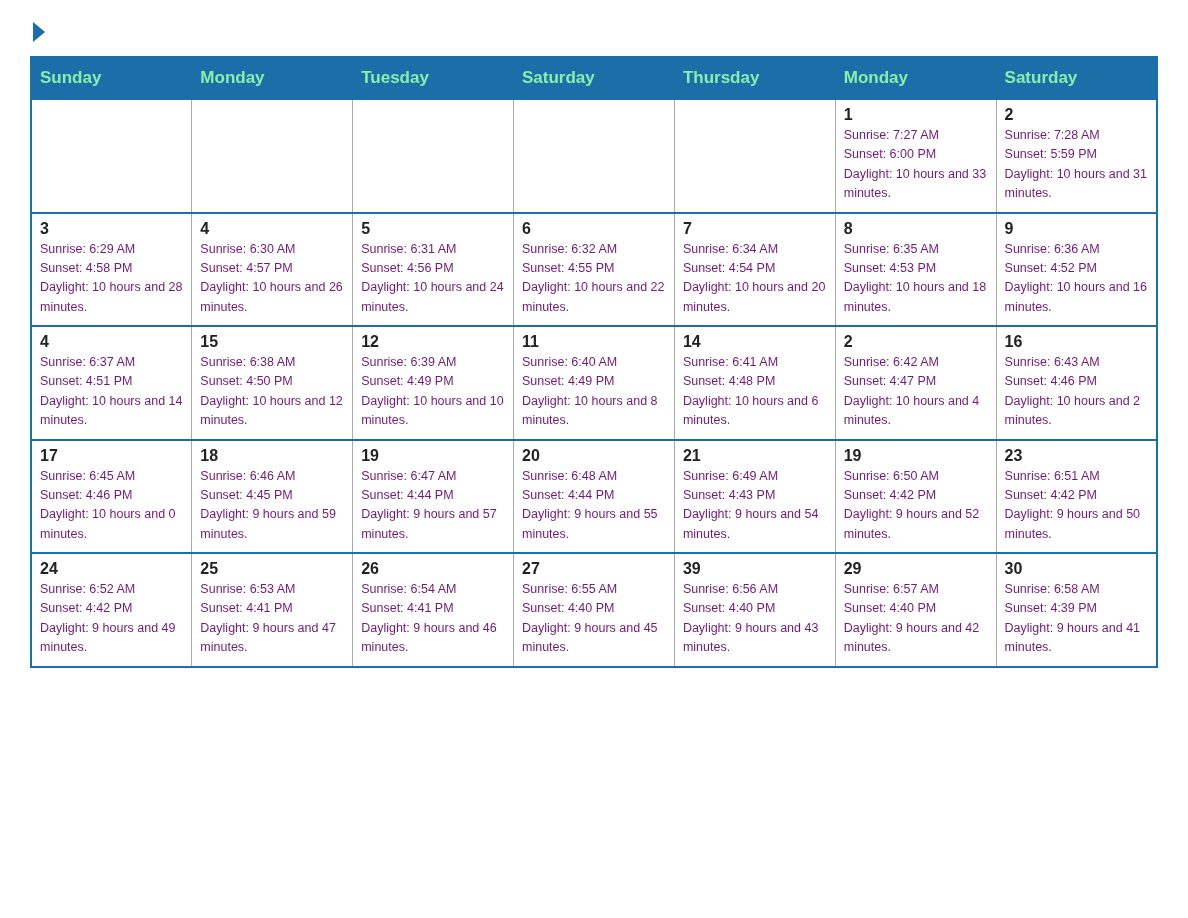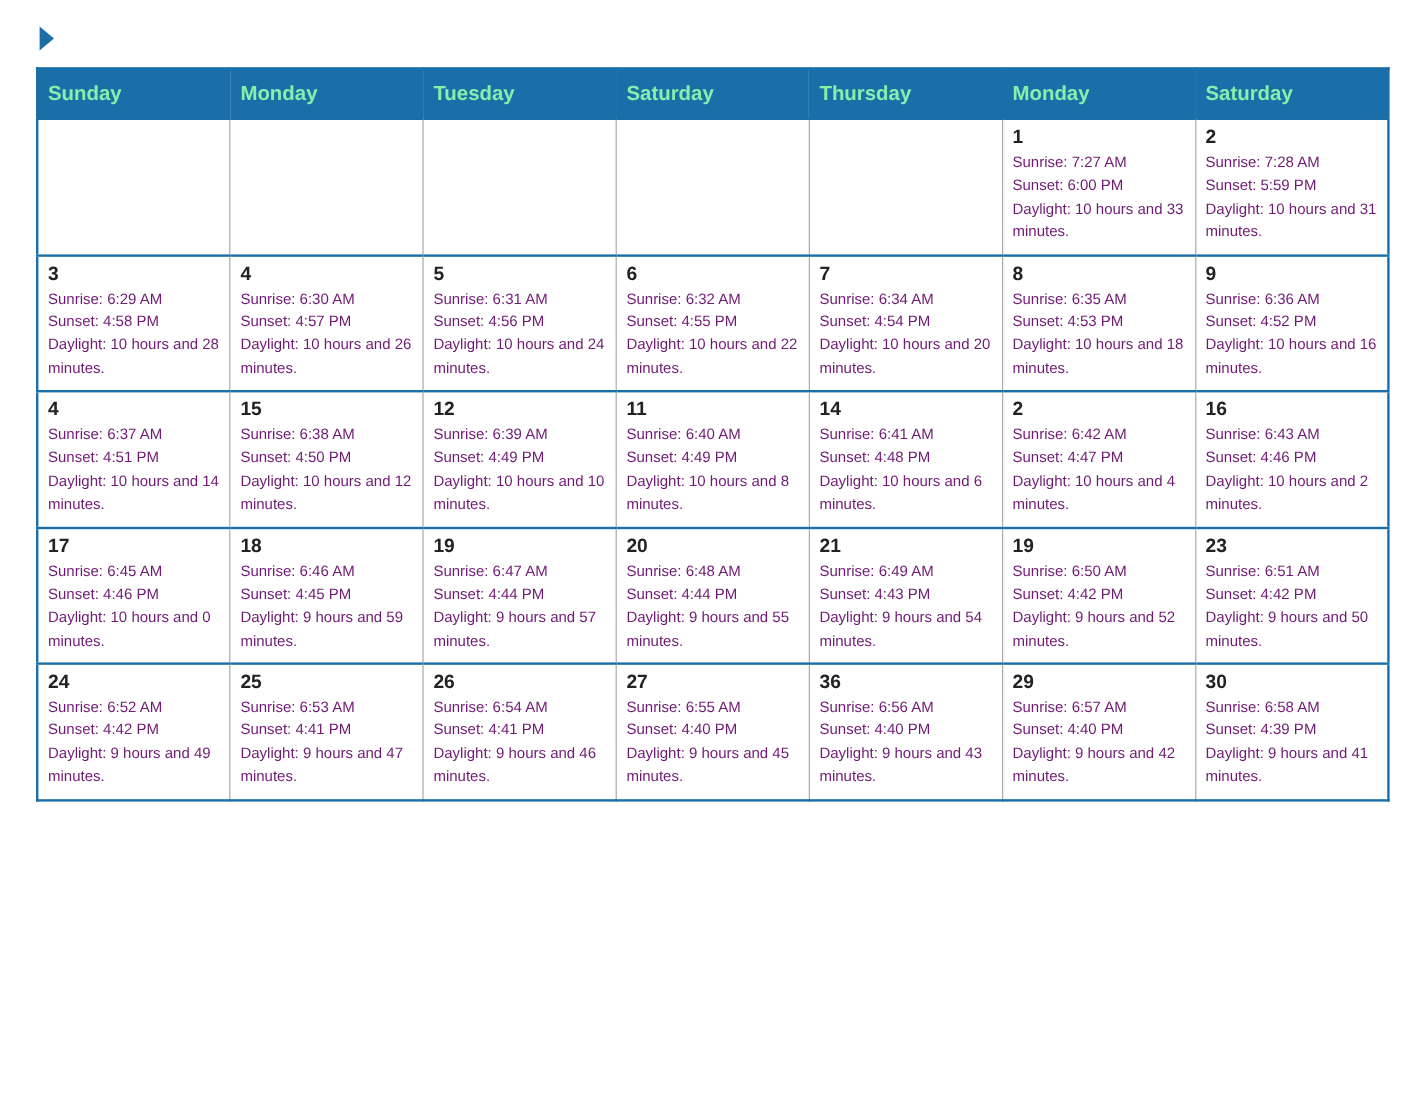--- a/index.html
+++ b/index.html
@@ -254,21 +254,21 @@
         </td>
         <td>
           <span class="day-number">26</span>
           <div class="day-info">Sunrise: 6:54 AM<br>Sunset: 4:41 PM<br>Daylight: 9 hours and 46 minutes.</div>
         </td>
         <td>
           <span class="day-number">27</span>
           <div class="day-info">Sunrise: 6:55 AM<br>Sunset: 4:40 PM<br>Daylight: 9 hours and 45 minutes.</div>
         </td>
         <td>
-          <span class="day-number">36</span>
+          <span class="day-number">39</span>
           <div class="day-info">Sunrise: 6:56 AM<br>Sunset: 4:40 PM<br>Daylight: 9 hours and 43 minutes.</div>
         </td>
         <td>
           <span class="day-number">29</span>
           <div class="day-info">Sunrise: 6:57 AM<br>Sunset: 4:40 PM<br>Daylight: 9 hours and 42 minutes.</div>
         </td>
         <td>
           <span class="day-number">30</span>
           <div class="day-info">Sunrise: 6:58 AM<br>Sunset: 4:39 PM<br>Daylight: 9 hours and 41 minutes.</div>
         </td>

